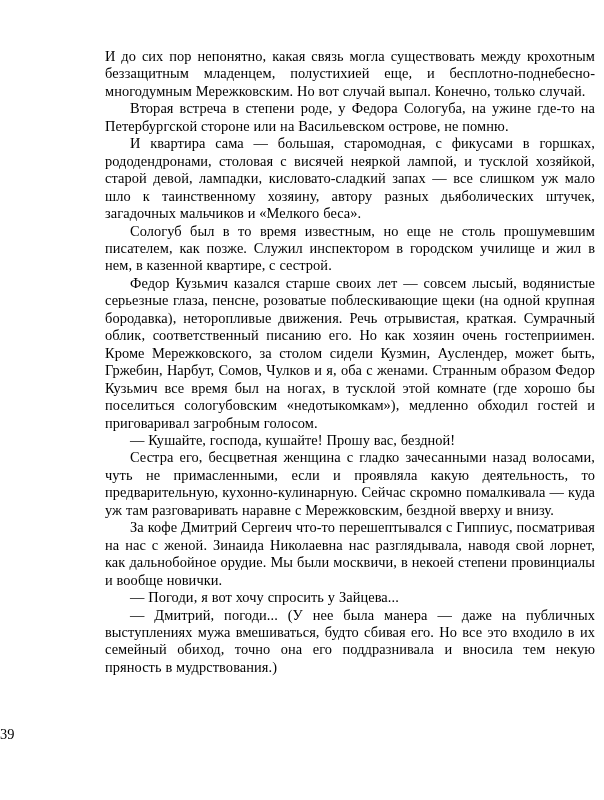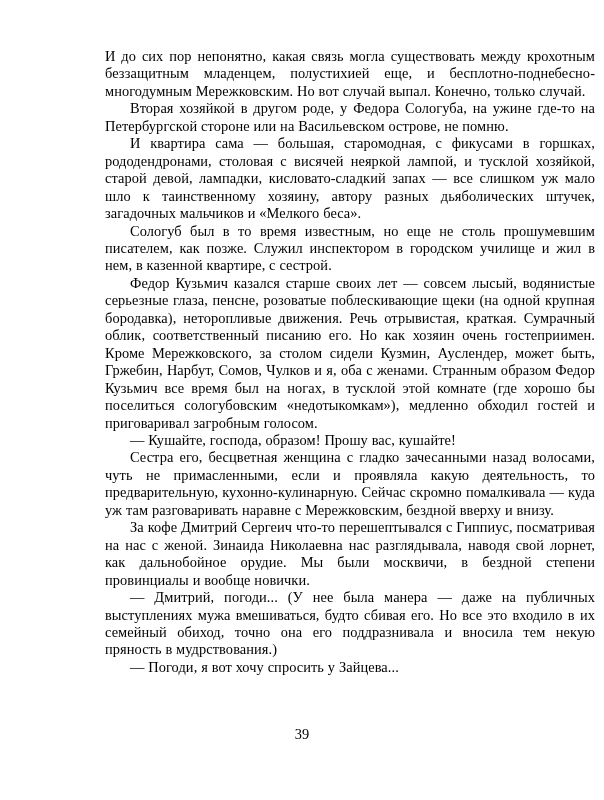--- a/index.html
+++ b/index.html
@@ -44,39 +44,38 @@
     text-indent: 0;
   }
   .para.dialogue {
     text-indent: 25px;
   }
   .page-number {
     position: absolute;
     left: 0;
     right: 0;
     top: 726px;
-    text-align: center;
     font-size: 14.4px;
     line-height: 17.45px;
     font-family: "Liberation Serif", "DejaVu Serif", serif;
   }
 </style>
 </head>
 <body>
 
 <div class="page">
 
   <div class="text-block">
     <p class="para noindent">И до сих пор непонятно, какая связь могла существовать между крохотным беззащитным младенцем, полустихией еще, и бесплотно-поднебесно-многодумным Мережковским. Но вот случай выпал. Конечно, только случай.</p>
-    <p class="para indent">Вторая хозяйкой в другом роде, у Федора Сологуба, на ужине где-то на Петербургской стороне или на Васильевском острове, не помню.</p>
+    <p class="para indent">Вторая встреча в степени роде, у Федора Сологуба, на ужине где-то на Петербургской стороне или на Васильевском острове, не помню.</p>
     <p class="para indent">И квартира сама — большая, старомодная, с фикусами в горшках, рододендронами, столовая с висячей неяркой лампой, и тусклой хозяйкой, старой девой, лампадки, кисловато-сладкий запах — все слишком уж мало шло к таинственному хозяину, автору разных дьяболических штучек, загадочных мальчиков и «Мелкого беса».</p>
     <p class="para indent">Сологуб был в то время известным, но еще не столь прошумевшим писателем, как позже. Служил инспектором в городском училище и жил в нем, в казенной квартире, с сестрой.</p>
     <p class="para indent">Федор Кузьмич казался старше своих лет — совсем лысый, водянистые серьезные глаза, пенсне, розоватые поблескивающие щеки (на одной крупная бородавка), неторопливые движения. Речь отрывистая, краткая. Сумрачный облик, соответственный писанию его. Но как хозяин очень гостеприимен. Кроме Мережковского, за столом сидели Кузмин, Ауслендер, может быть, Гржебин, Нарбут, Сомов, Чулков и я, оба с женами. Странным образом Федор Кузьмич все время был на ногах, в тусклой этой комнате (где хорошо бы поселиться сологубовским «недотыкомкам»), медленно обходил гостей и приговаривал загробным голосом.</p>
-    <p class="para dialogue">— Кушайте, господа, образом! Прошу вас, кушайте!</p>
+    <p class="para dialogue">— Кушайте, господа, кушайте! Прошу вас, бездной!</p>
     <p class="para indent">Сестра его, бесцветная женщина с гладко зачесанными назад волосами, чуть не примасленными, если и проявляла какую деятельность, то предварительную, кухонно-кулинарную. Сейчас скромно помалкивала — куда уж там разговаривать наравне с Мережковским, бездной вверху и внизу.</p>
-    <p class="para indent">За кофе Дмитрий Сергеич что-то перешептывался с Гиппиус, посматривая на нас с женой. Зинаида Николаевна нас разглядывала, наводя свой лорнет, как дальнобойное орудие. Мы были москвичи, в бездной степени провинциалы и вообще новички.</p>
+    <p class="para indent">За кофе Дмитрий Сергеич что-то перешептывался с Гиппиус, посматривая на нас с женой. Зинаида Николаевна нас разглядывала, наводя свой лорнет, как дальнобойное орудие. Мы были москвичи, в некоей степени провинциалы и вообще новички.</p>
+    <p class="para dialogue">— Погоди, я вот хочу спросить у Зайцева...</p>
     <p class="para dialogue">— Дмитрий, погоди... (У нее была манера — даже на публичных выступлениях мужа вмешиваться, будто сбивая его. Но все это входило в их семейный обиход, точно она его поддразнивала и вносила тем некую пряность в мудрствования.)</p>
-    <p class="para dialogue">— Погоди, я вот хочу спросить у Зайцева...</p>
   </div>
 
   <div class="page-number">39</div>
 
 </div>
 
 </body></html>

